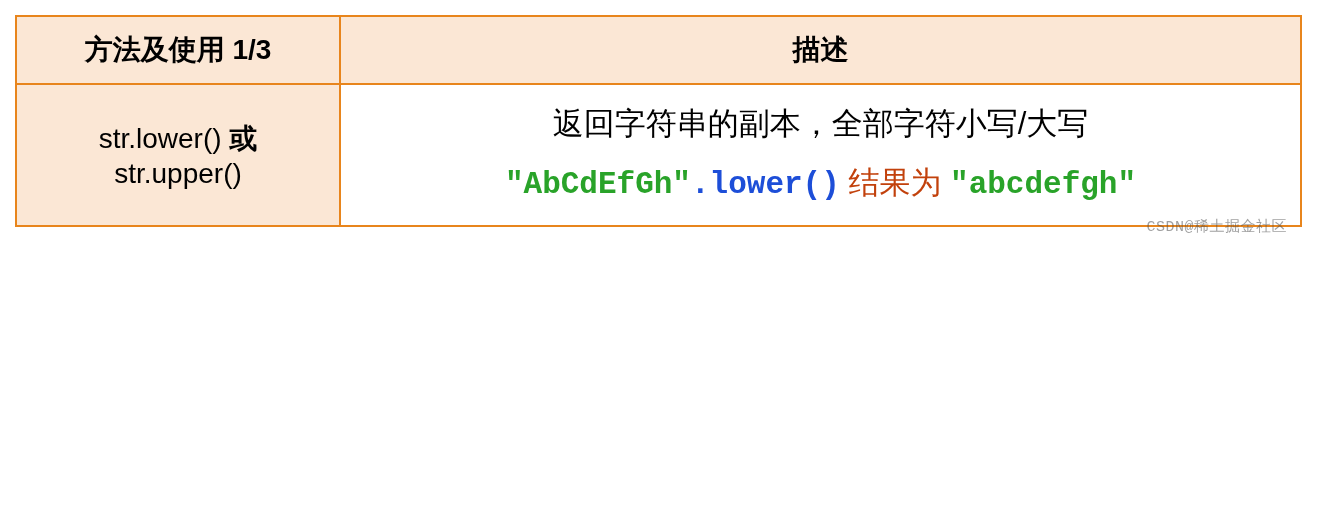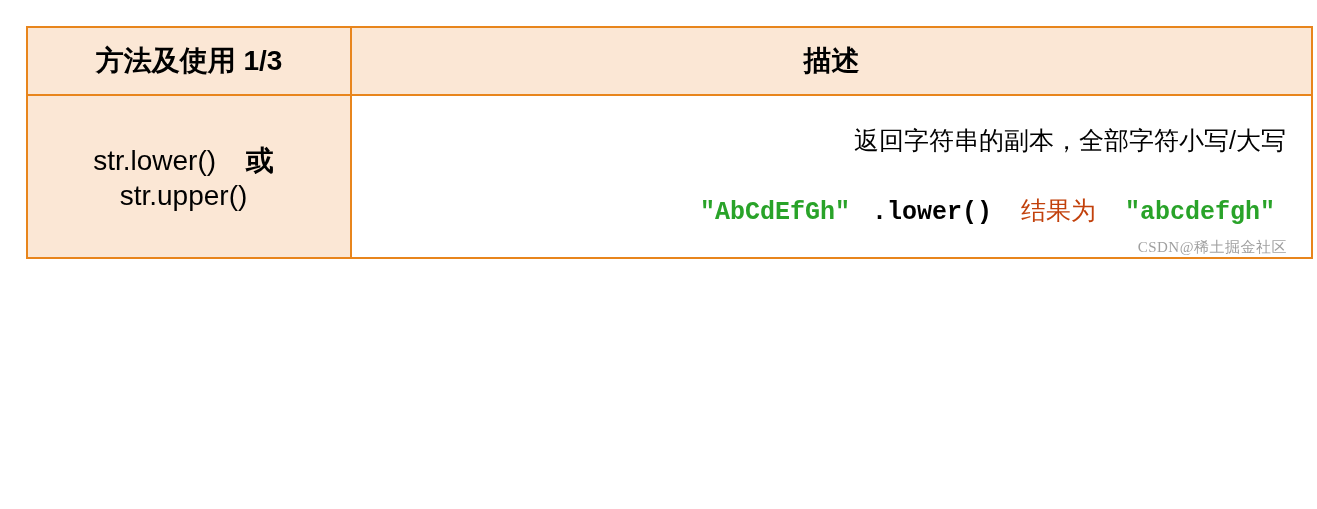--- a/index.html
+++ b/index.html
@@ -1,17 +1,17 @@
 <!DOCTYPE html>
 <html><head>
   <meta charset="utf-8">
   <style>
     * {
       margin: 0;
-      padding: 11px;
+      padding: 0;
       box-sizing: border-box;
     }
     body {
       font-family: "Microsoft YaHei", "PingFang SC", sans-serif;
       background: #ffffff;
       padding: 15px;
       width: 1317px;
       position: relative;
     }
     table {
@@ -33,51 +33,51 @@
       padding: 14px;
     }
     td.method-cell {
       text-align: center;
       font-size: 28px;
       color: #000;
       width: 324px;
       font-family: "Segoe UI", "Microsoft YaHei", sans-serif;
     }
     td.desc-cell {
-      text-align: right;
-      font-size: 25px;
+      text-align: center;
+      font-size: 31px;
       line-height: 1.9;
       color: #000;
     }
     .highlight-row td.method-cell {
       background: #fbe7d5;
     }
     .code-green {
       color: #29a329;
       font-family: Consolas, "Courier New", monospace;
       font-weight: 600;
     }
     .code-red {
-      color: #000000;
+      color: #1d4ed8;
       font-family: Consolas, "Courier New", monospace;
       font-weight: 600;
     }
     .result-text {
       color: #c2410c;
     }
     .bold-cn {
       font-weight: bold;
     }
     .watermark {
       position: absolute;
       right: 30px;
       bottom: 6px;
       font-size: 15px;
       color: rgba(80,80,80,0.55);
-      font-family: Liberation Serif, serif;
+      font-family: Liberation Mono, monospace;
       letter-spacing: 0.5px;
     }
   </style>
 </head>
 <body>
 
 <table>
   <thead>
     <tr>
       <th>方法及使用 1/3</th>

